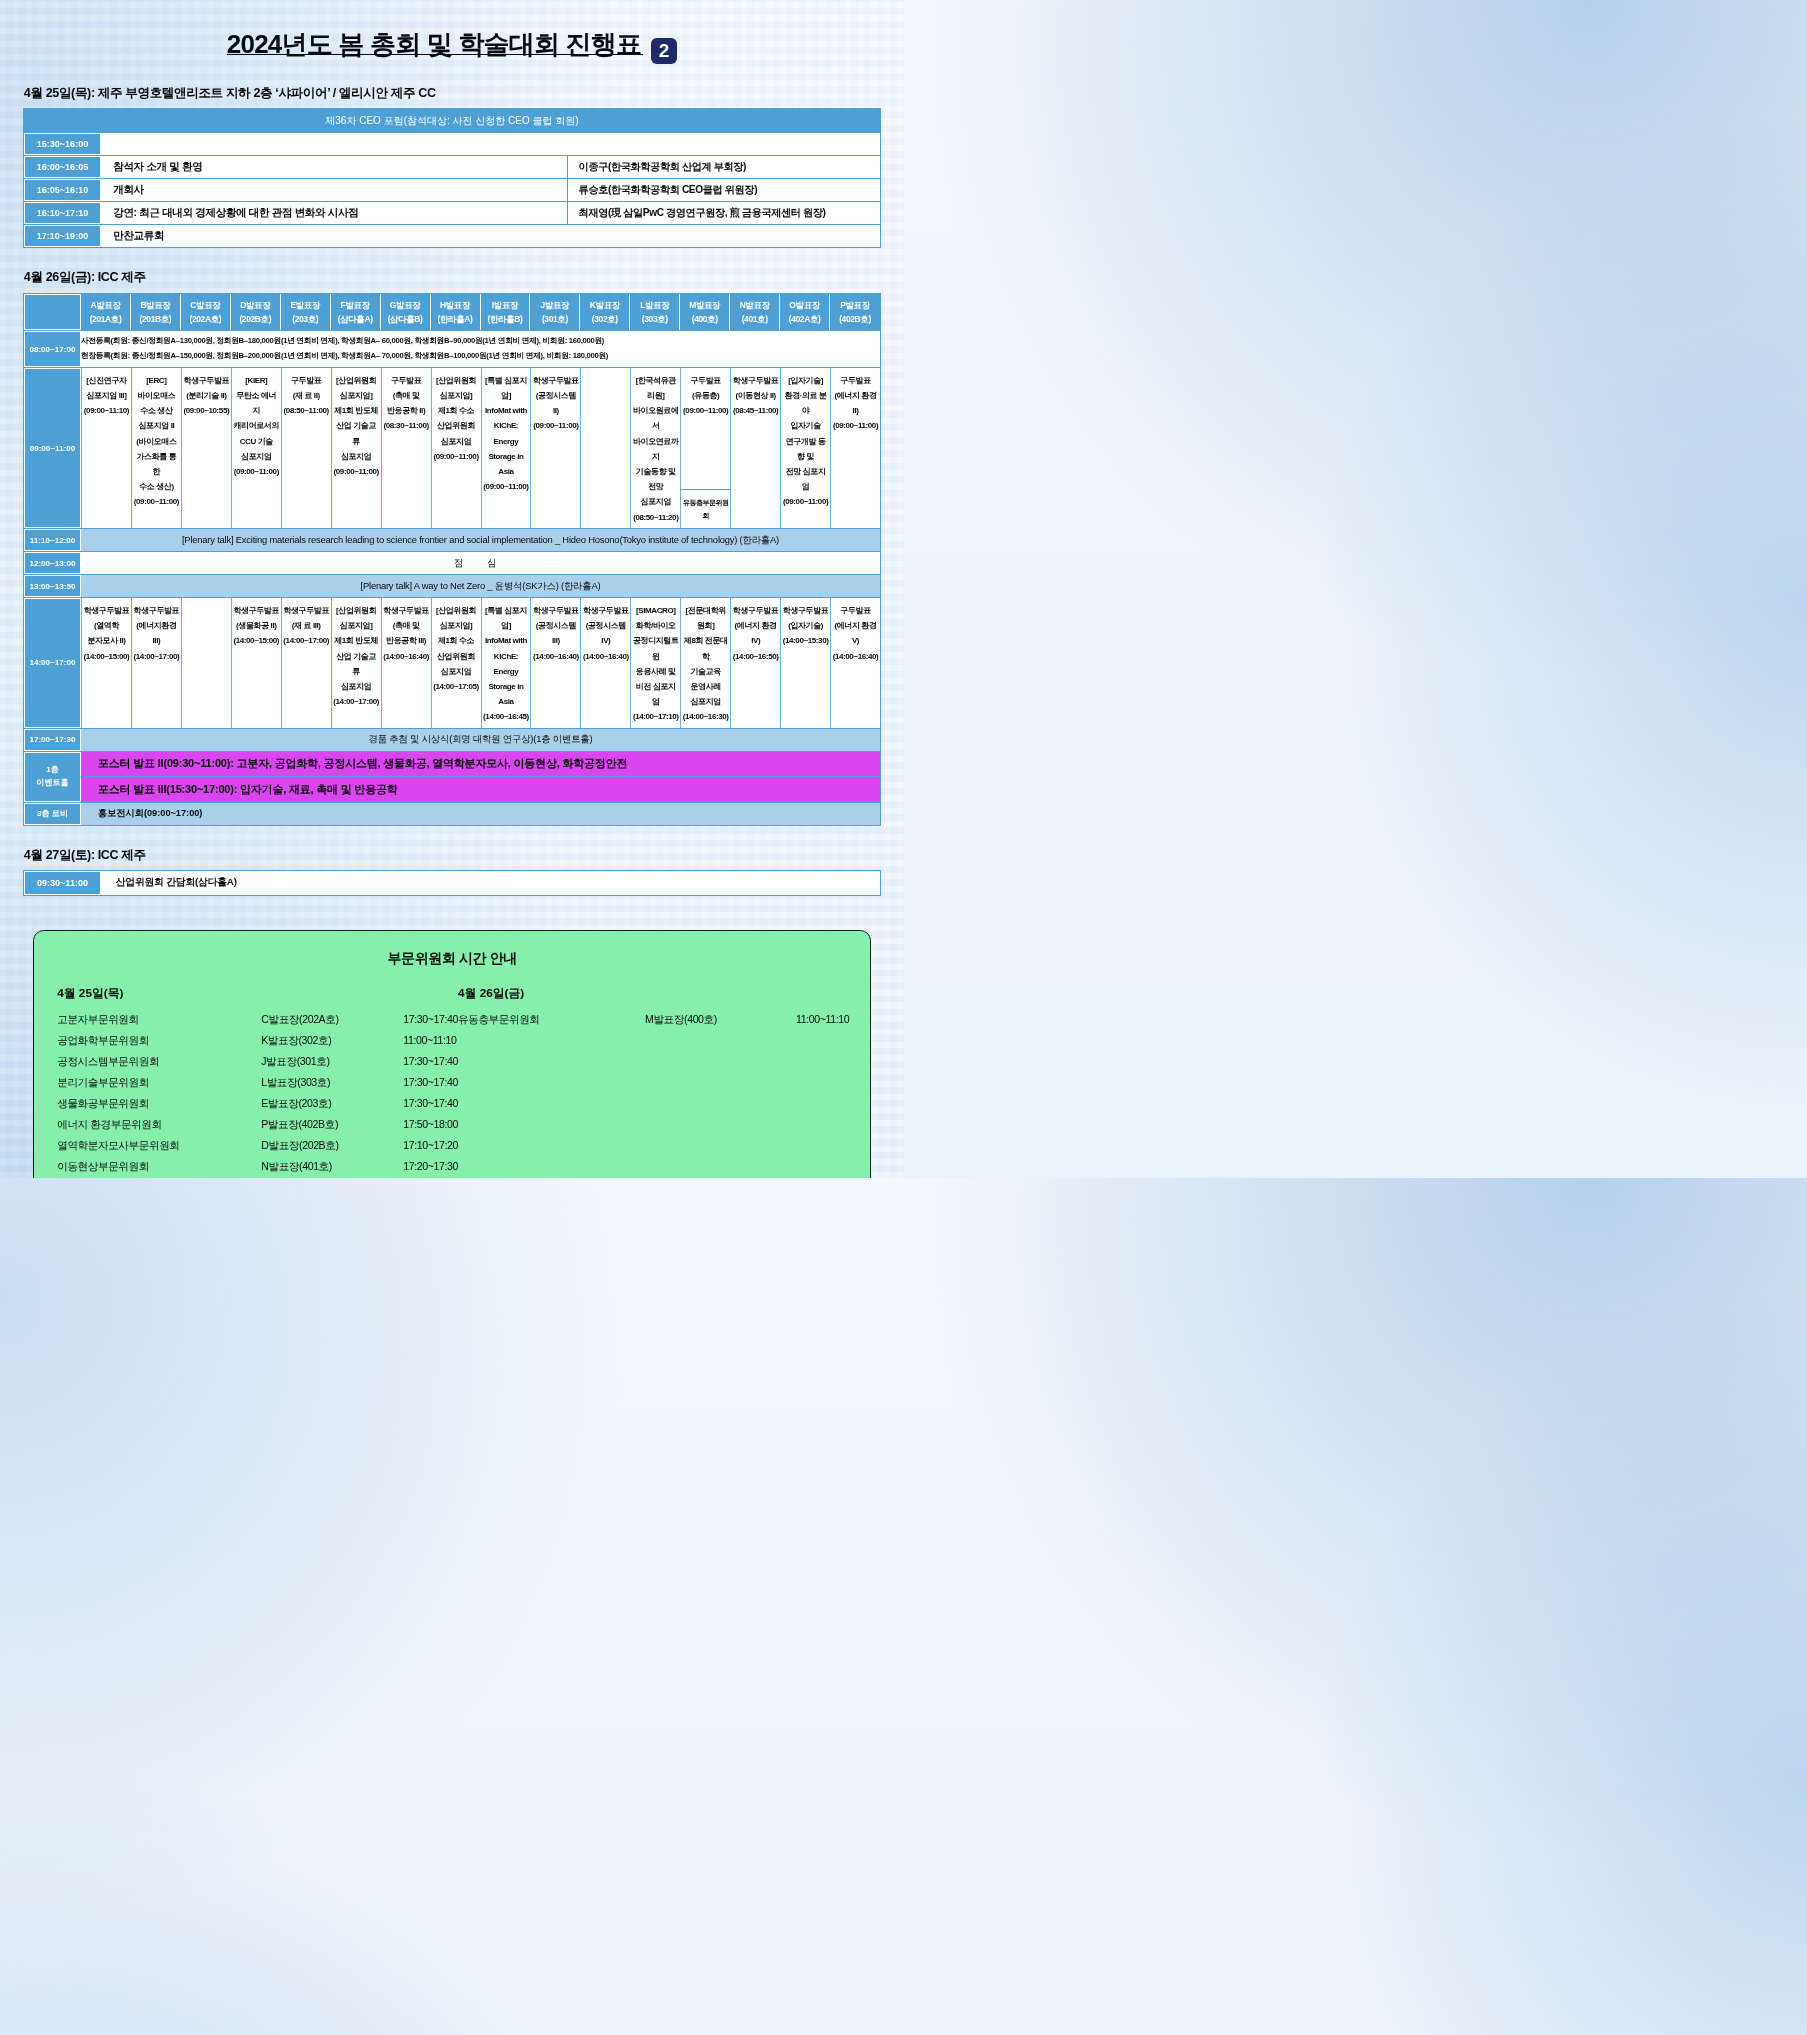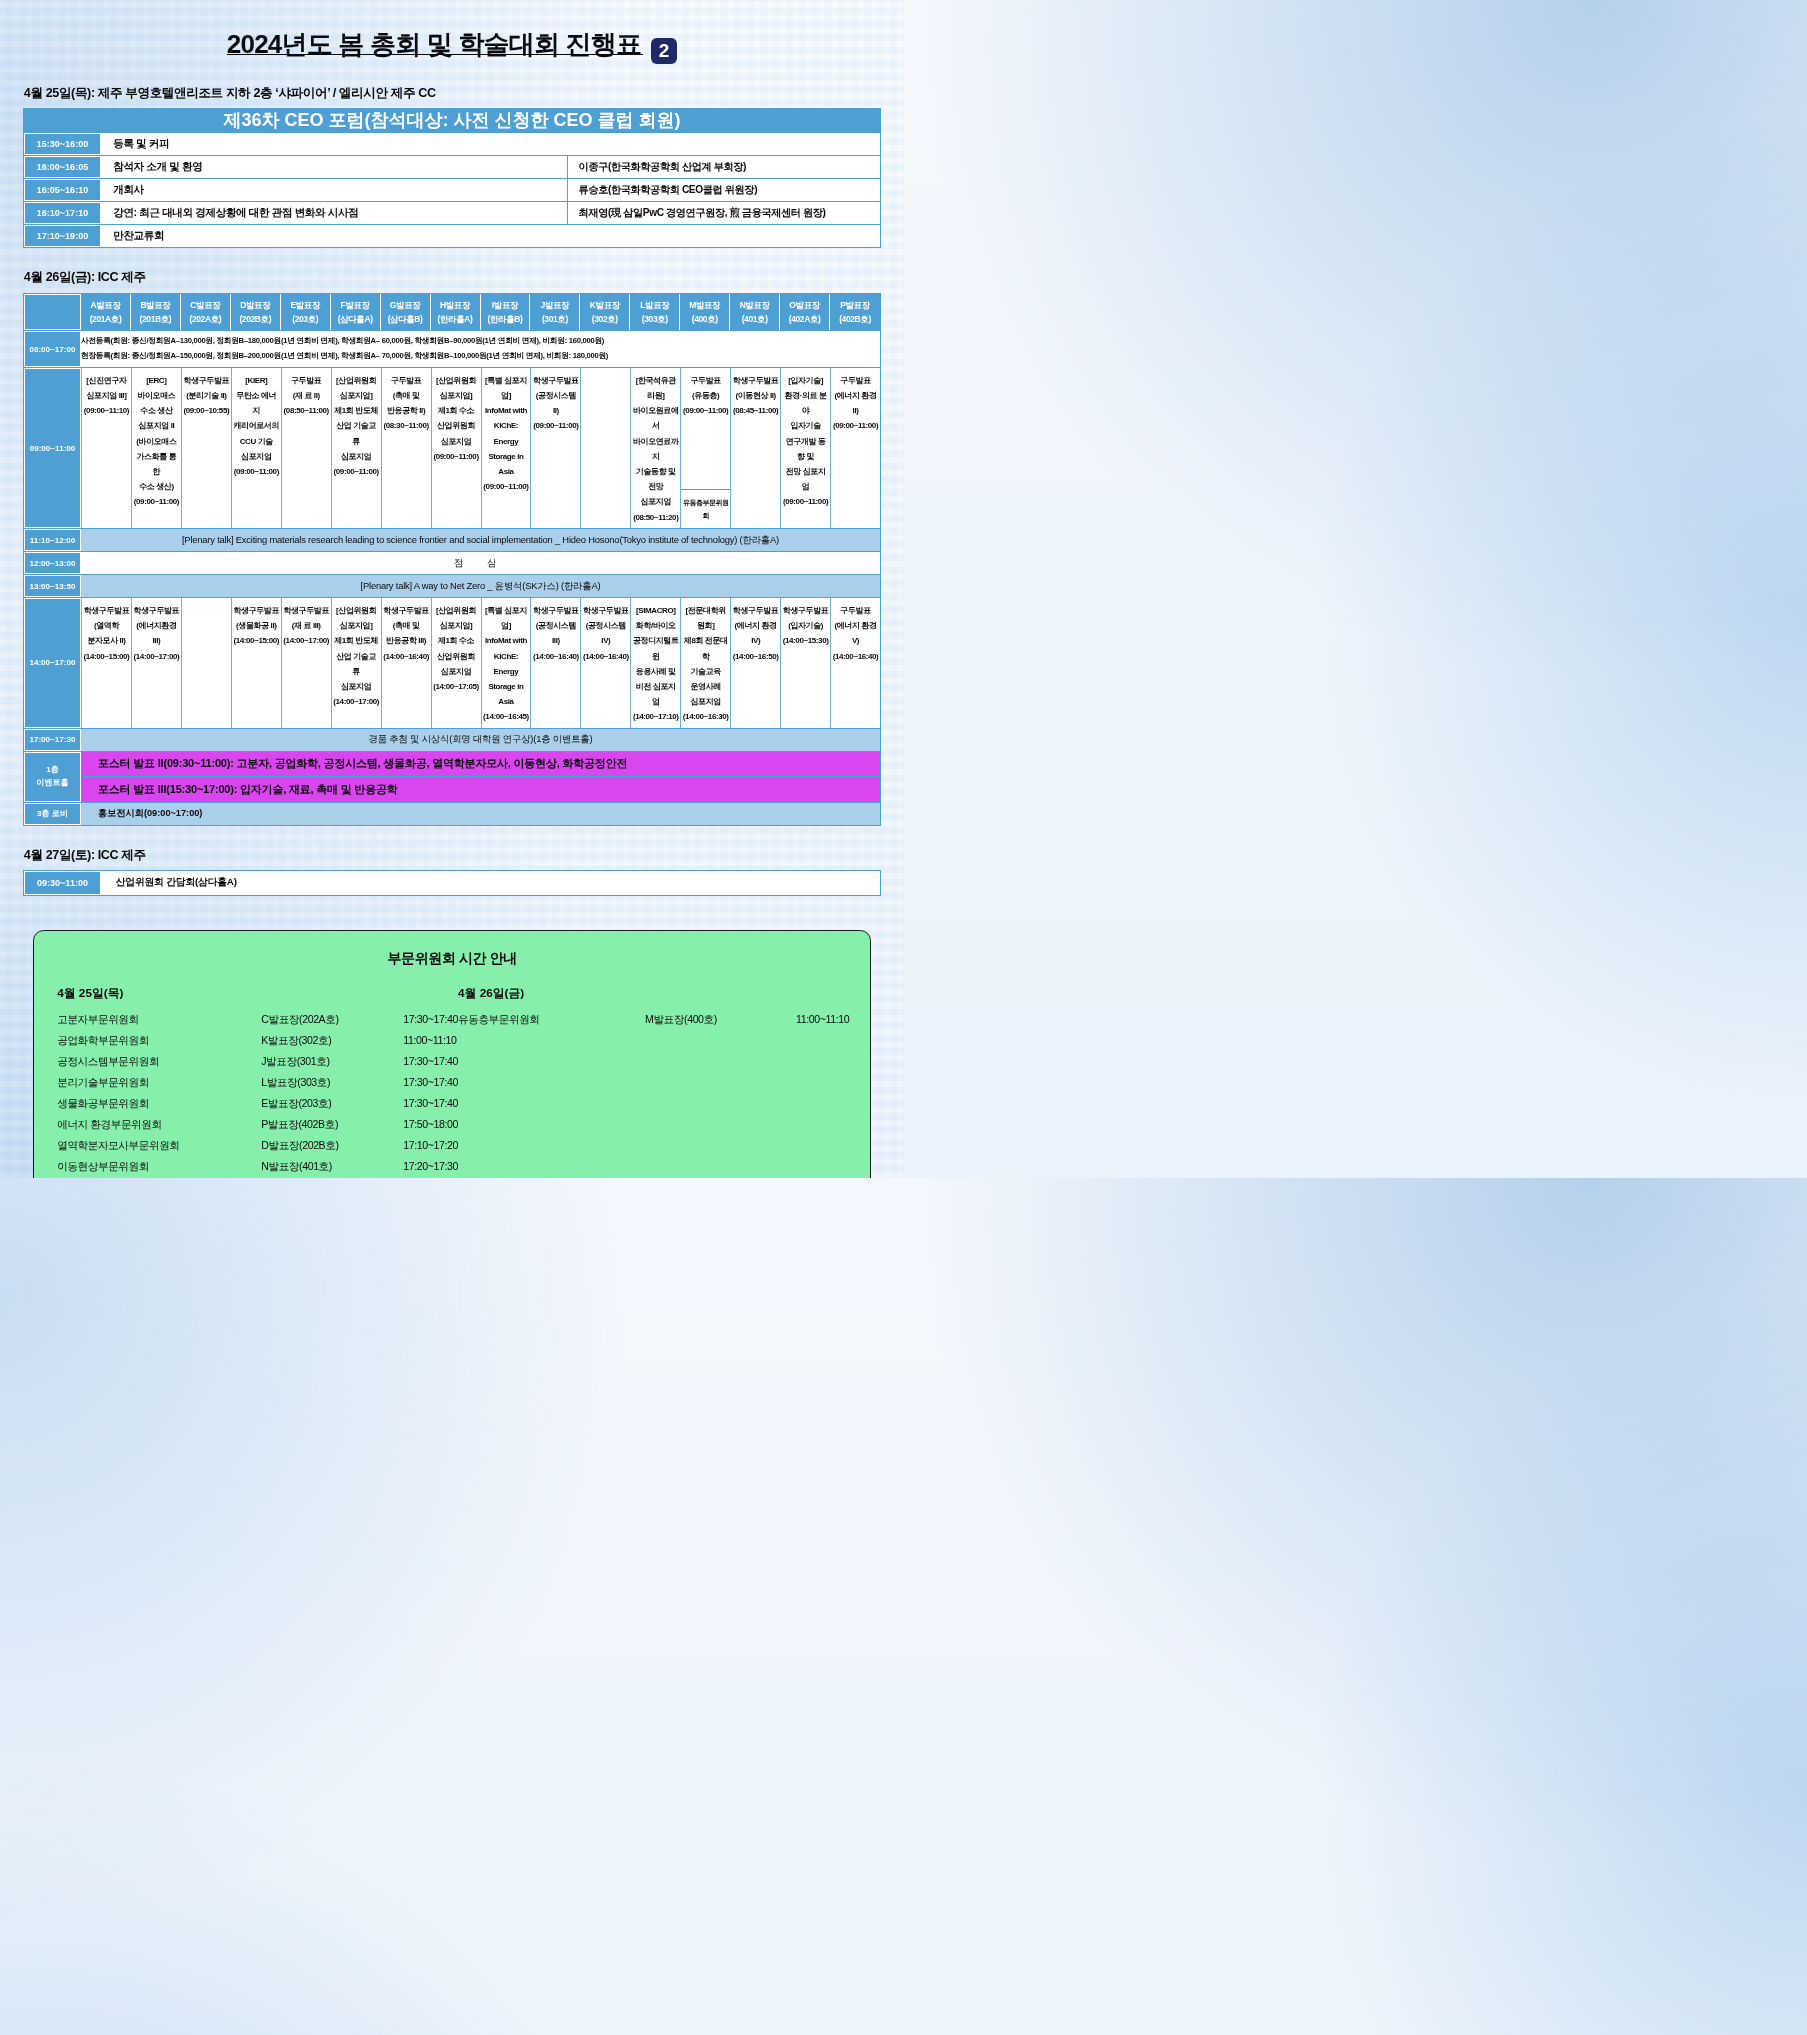--- a/index.html
+++ b/index.html
@@ -30,21 +30,21 @@
     background:#1e2a68;border-radius:5.7px;color:#fff;font-size:19px;font-weight:800;line-height:26px;text-align:center;}
 
   
   .sec-head{font-size:12.6px;font-weight:800;letter-spacing:-0.4px;margin:21px 0 6.5px 0.8px;}
 
   
   .blue{background:#4e9fd4;color:#fff;}
   .frame{border:1.2px solid #4e9fd4;background:#fff;position:relative;}
 
   
-  .ceo-title{height:23px;line-height:23px;text-align:center;font-size:18px;font-weight:700;}
+  .ceo-title{height:23px;line-height:23px;text-align:center;font-size:10px;font-weight:400;}
   .ceo-row{display:grid;grid-template-columns:77px 1fr 313px;border-top:1.2px solid #4e9fd4;min-height:22px;}
   .ceo-row.nospeaker{grid-template-columns:77px 1fr;}
   .ceo-time{background:#4e9fd4;color:#fff;border:1.6px solid #fff;display:flex;align-items:center;justify-content:center;
     font-size:9px;font-weight:600;}
   .ceo-act{display:flex;align-items:center;padding-left:12.2px;font-size:10.6px;font-weight:800;letter-spacing:-0.4px;}
   .ceo-person{display:flex;align-items:center;border-left:1.2px solid #4e9fd4;padding-left:10.6px;font-size:10.2px;font-weight:600;letter-spacing:-0.4px;}
 
   
   .g-row{display:grid;grid-template-columns:57px repeat(16,1fr);}
   .g-row + .g-row{border-top:0.8px solid #4e9fd4;}
@@ -102,21 +102,20 @@
   <div class="title-wrap">
     <h1 class="page-title">2024년도 봄 총회 및 학술대회 진행표</h1>
     <span class="title-badge">2</span>
   </div>
 
   <div class="sec-head">4월 25일(목): 제주 부영호텔앤리조트 지하 2층 ‘샤파이어’ / 엘리시안 제주 CC</div>
   <div class="frame">
     <div class="ceo-title blue">제36차 CEO 포럼(참석대상: 사전 신청한 CEO 클럽 회원)</div>
     <div class="ceo-row nospeaker">
       <div class="ceo-time">15:30~16:00</div>
-      <div class="ceo-act">등록 및 커피</div>
     </div>
     <div class="ceo-row">
       <div class="ceo-time">16:00~16:05</div>
       <div class="ceo-act">참석자 소개 및 환영</div>
       <div class="ceo-person">이종구(한국화학공학회 산업계 부회장)</div>
     </div>
     <div class="ceo-row">
       <div class="ceo-time">16:05~16:10</div>
       <div class="ceo-act">개회사</div>
       <div class="ceo-person">류승호(한국화학공학회 CEO클럽 위원장)</div>

